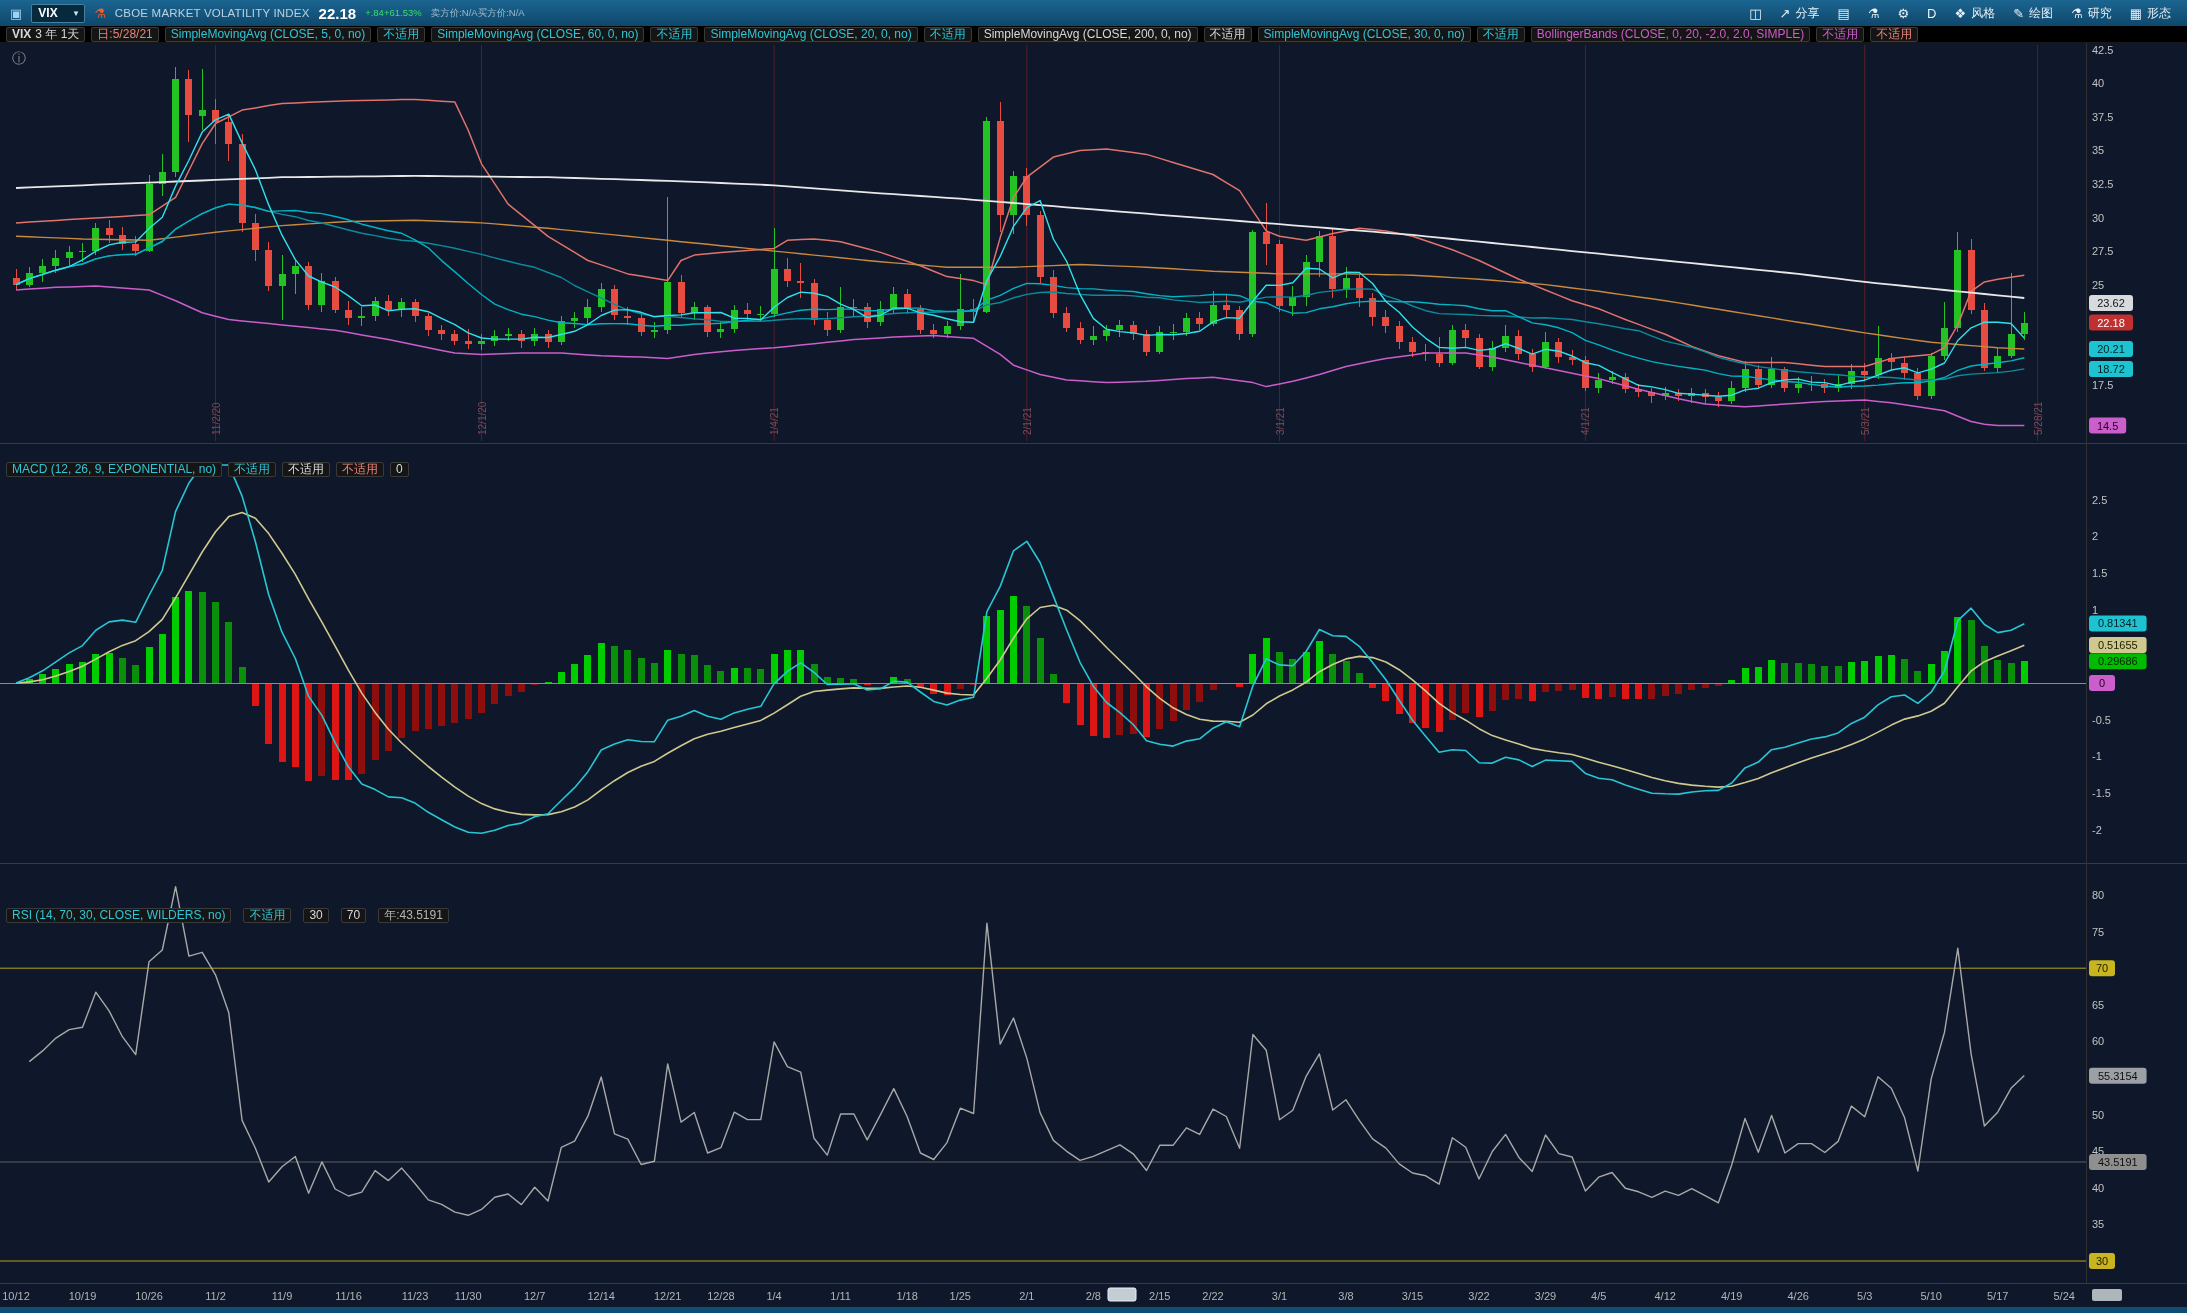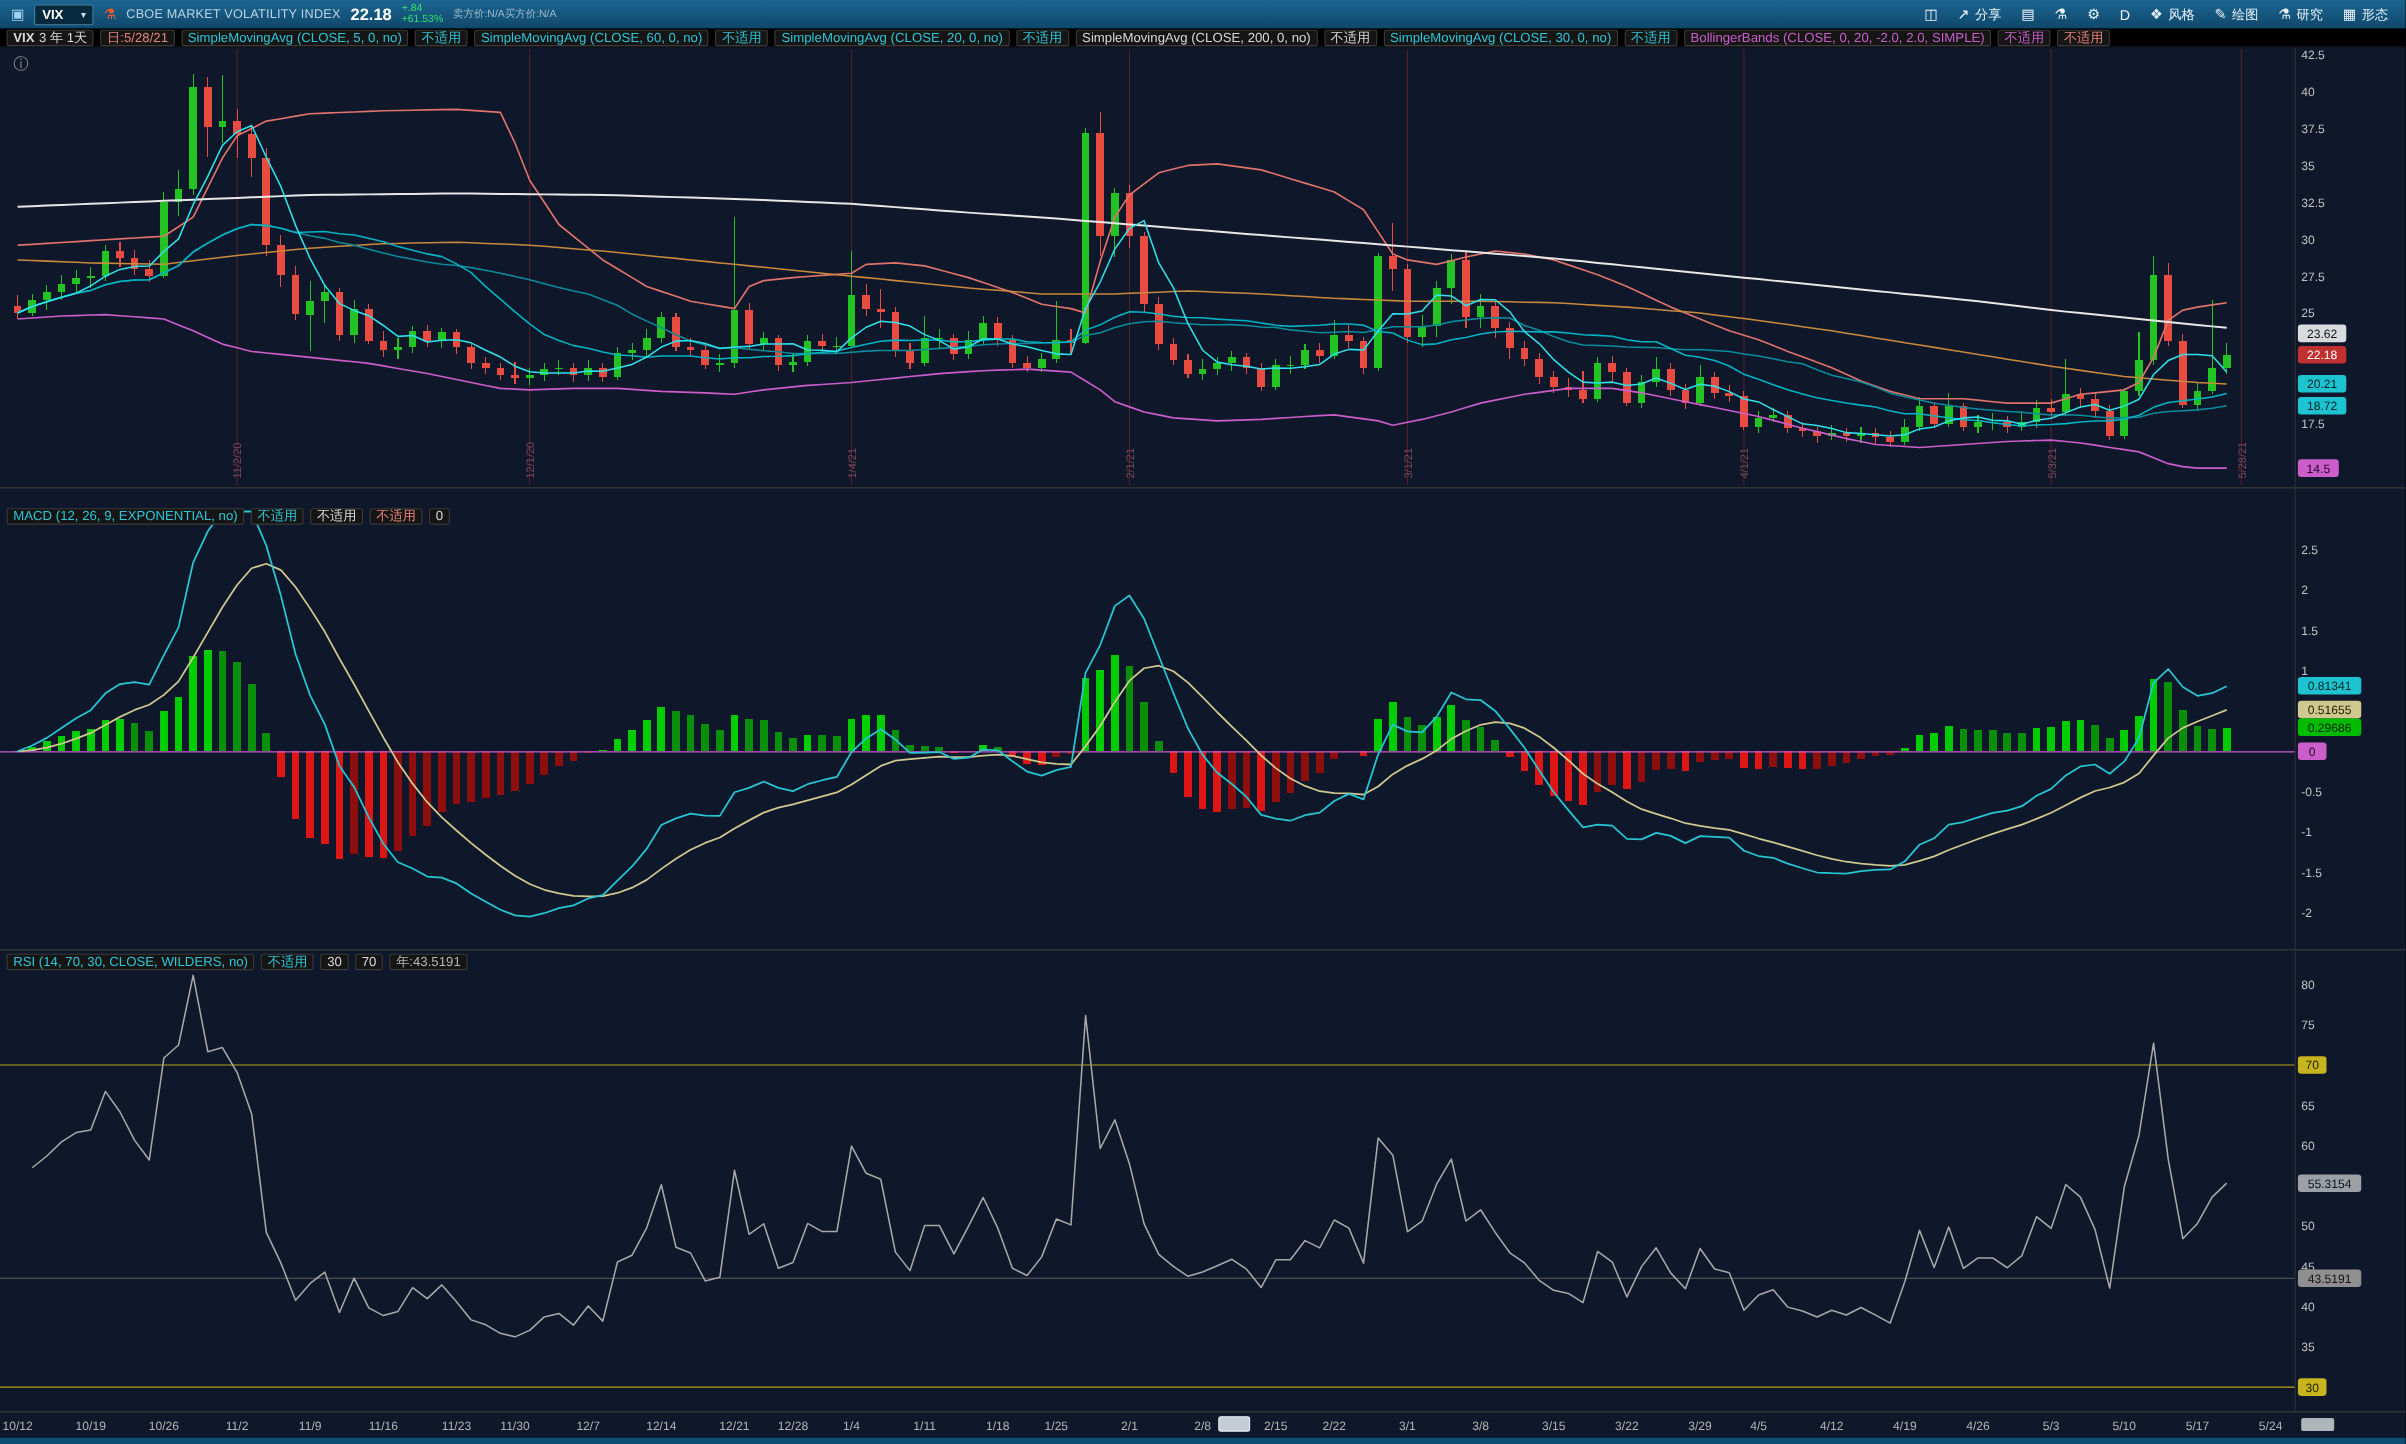--- a/index.html
+++ b/index.html
@@ -8,38 +8,38 @@
   
   .topbar{height:26px;background:linear-gradient(#1b6591,#0f476b);display:flex;align-items:center;
     gap:9px;padding:0 10px;font-size:12px;}
   .appicon{color:#9fd2f0;font-size:13px;}
   .symbox{background:#07293e;border:1px solid #45809f;height:19px;display:flex;align-items:center;
     padding:0 6px;gap:16px;color:#fff;font-weight:bold;border-radius:2px;font-size:12px;}
   .caret{font-size:9px;color:#cfe4f2;font-weight:normal;}
   .labico{color:#ff5a2a;font-size:13px;}
   .company{color:#b9d2e2;font-size:11.5px;letter-spacing:.2px;}
   .price{color:#fff;font-weight:bold;font-size:15px;}
-  .chg{display:flex;flex-direction:column;line-height:10px;font-size:9.5px;color:#37df6b;}
+  .chg{display:flex;flex-direction:row;line-height:10px;font-size:9.5px;color:#37df6b;}
   .bidask{display:flex;flex-direction:row;line-height:10px;font-size:9.5px;color:#9fb9cb;}
   .spacer{flex:1;}
   .actions{display:flex;align-items:center;gap:18px;font-size:12px;color:#e8f1f7;padding-right:6px;}
   .act{display:flex;gap:5px;align-items:center;cursor:pointer;}
   .act .ico{font-size:13px;}
   
   .chiprow{height:17px;background:#000;display:flex;align-items:center;gap:6px;padding:0 6px;
     font-size:12px;border-bottom:1px solid #181818;white-space:nowrap;}
   .chip{background:#151515;border:1px solid #3a3a3a;border-radius:2px;padding:0 5px;height:15px;
     line-height:13px;display:inline-flex;align-items:center;gap:4px;}
   .c-cyan{color:#2ec6d8;} .c-white{color:#d8d8d8;} .c-magenta{color:#cb5ecb;}
   .c-salmon{color:#e8837a;} .c-gray{color:#b5b5b5;}
   
   #chart-wrap{position:relative;height:1264px;background:#0f172a;}
   #chart-svg{position:absolute;left:0;top:0;font-family:inherit;}
   .paneRow{position:absolute;left:6px;display:flex;gap:6px;height:17px;align-items:center;font-size:12px;}
-  #macd-row{top:402px;margin-top:16px;} #rsi-row{top:823px;}
+  #macd-row{top:402px;margin-top:16px;} #rsi-row{top:864px;gap:12px;}
   #info-icon{position:absolute;top:7px;left:12px;color:#8f8f8f;font-size:14px;}
   
   .bottomstrip{height:6px;background:#0f4e74;position:relative;}
 </style>
 </head>
 <body>
 
 <div class="topbar">
   <span class="appicon">▣</span>
   <div class="symbox">

